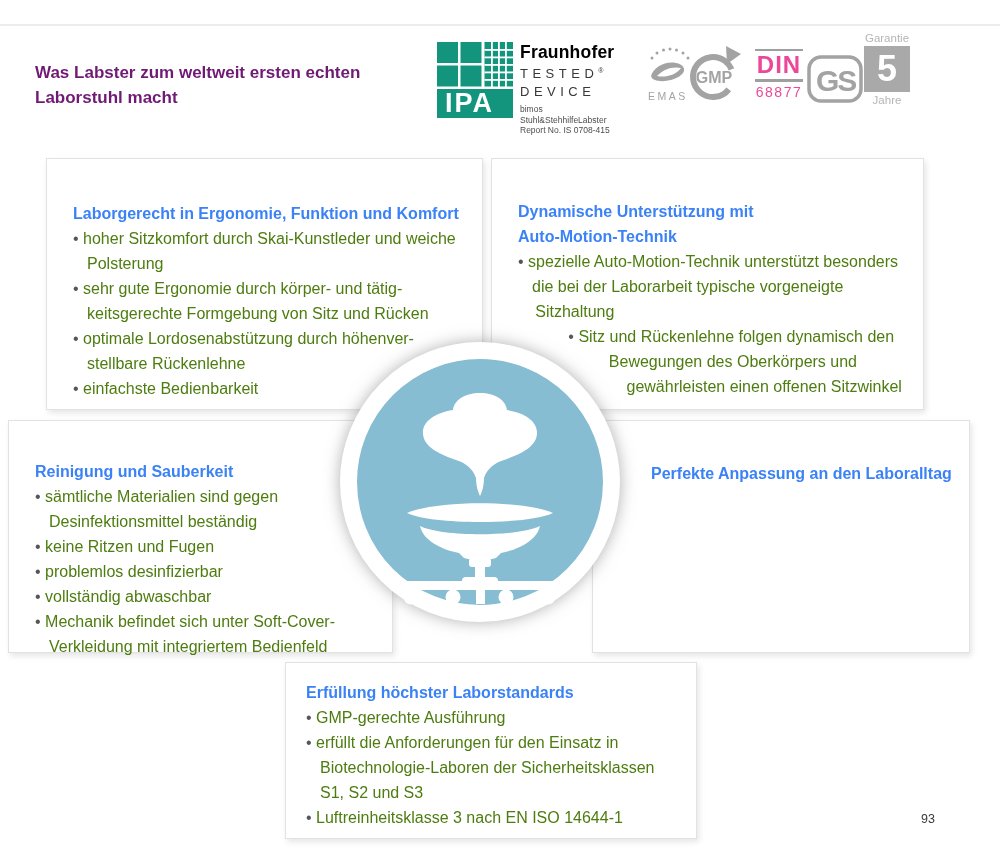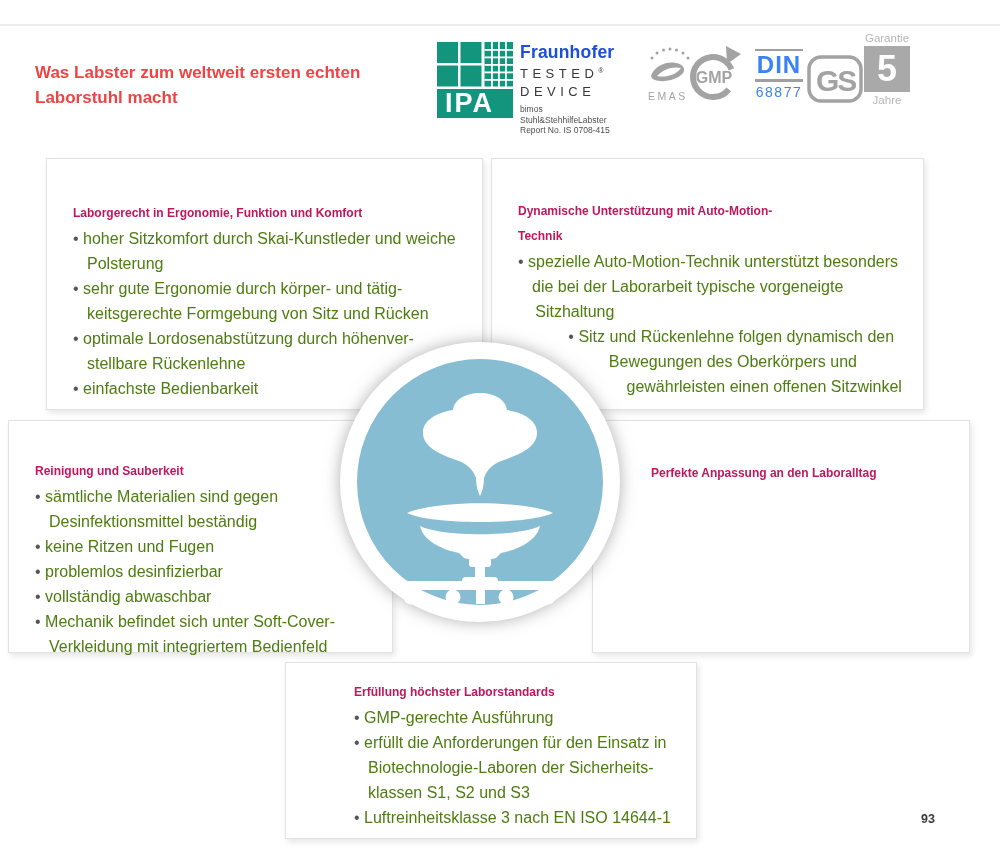--- a/index.html
+++ b/index.html
@@ -4,77 +4,77 @@
 <style>
   html,body { margin:0; padding:0; background:#fff; }
   .page {
     position:relative; width:1000px; height:855px; background:#fff;
     font-family:"Liberation Sans", sans-serif; overflow:hidden;
   }
   .top-hairline { position:absolute; left:0; top:24px; width:1000px; height:2px; background:#ececec; }
 
   .page-title {
     position:absolute; left:35px; top:60px; width:360px; margin:0;
-    font-size:17px; line-height:25px; font-weight:bold; color:#ef4444;
+    font-size:17px; line-height:25px; font-weight:bold; color:#701a75;
   }
 
   
   .logo-ipa { position:absolute; left:437px; top:42px; width:76px; height:76px; }
   .logo-fraunhofer { position:absolute; left:520px; top:42px; width:100px; }
-  .fh-name { font-size:17.5px; font-weight:bold; color:#1d4ed8; letter-spacing:0.2px; }
+  .fh-name { font-size:17.5px; font-weight:bold; color:#000000; letter-spacing:0.2px; }
   .fh-row { font-size:13px; color:#383838; letter-spacing:4.5px; margin-top:3px; white-space:nowrap; }
   .fh-row sup { font-size:7px; letter-spacing:0; }
   .fh-small { font-size:8.5px; color:#4d4d4d; line-height:10.5px; text-align:left; }
   .fh-brand { margin-top:5px; }
 
   .logo-emas { position:absolute; left:643px; top:47px; width:50px; text-align:center; }
   .emas-label { font-size:10.5px; letter-spacing:2.5px; color:#a3a3a3; margin-top:1px; }
   .logo-gmp { position:absolute; left:683px; top:43px; }
-  .logo-din { position:absolute; left:755px; top:49px; width:50px; color:#3b82f6; }
+  .logo-din { position:absolute; left:755px; top:49px; width:50px; color:#ec4899; }
   .din-word {
     display:inline-block; font-size:24px; font-weight:bold; line-height:26px; letter-spacing:1px;
     border-top:2px solid #9f9f9f; border-bottom:3px solid #9f9f9f; padding:1px 0 1px 0; width:48px; text-align:center;
   }
   .din-num { font-size:14px; letter-spacing:1.5px; margin-top:2px; text-align:center; width:48px; }
   .logo-gs { position:absolute; left:806px; top:54px; }
   .logo-garantie { position:absolute; left:860px; top:32px; width:54px; text-align:center; color:#b5b5b5; }
   .gar-top, .gar-bottom { font-size:11.5px; }
   .gar-square { width:46px; height:46px; background:#a9a9a9; margin:2px auto; }
   .gar-5 { font-size:36px; font-weight:bold; color:#fff; line-height:46px; }
 
   
   .box {
     position:absolute; background:#fff; border:1px solid #e2e2e2;
     box-shadow:2px 3px 6px rgba(0,0,0,0.10); box-sizing:border-box; z-index:1;
   }
-  .box h3 { margin:0; font-size:12px; line-height:25px; color:#be185d; }
+  .box h3 { margin:0; font-size:16px; line-height:25px; color:#3b82f6; }
   .box ul { margin:0; padding:0; list-style:none; font-size:16px; line-height:25px; color:#4d7c0f; }
   .box li { padding-left:14px; text-indent:-14px; }
   .box li::before { content:"\2022\00a0"; color:#55565a; }
 
   .box1 { left:46px;  top:158px; width:437px; height:252px; padding:42px 18px 0 26px; }
   .box2 { left:491px; top:158px; width:433px; height:252px; padding:40px 16px 0 26px; }
   .box2 h3 { max-width:270px; }
   .box3 { left:8px;   top:420px; width:385px; height:233px; padding:38px 14px 0 26px; }
   .box4 { left:592px; top:420px; width:378px; height:233px; padding:40px 14px 0 22px; }
-  .box5 { left:285px; top:662px; width:412px; height:177px; padding:17px 16px 0 68px; }
+  .box5 { left:285px; top:662px; width:412px; height:177px; padding:17px 16px 0 20px; }
 
   
   .spacer-b2 { float:left; width:130px; height:200px; shape-outside:circle(168px at -37px 284px); }
   .spacer-b4 { float:left; width:100px; height:185px; shape-outside:circle(170px at -134px 22px); }
 
   
   .chair-circle {
     position:absolute; left:340px; top:342px; width:280px; height:280px;
     border-radius:50%; background:#86bdd2; border:17px solid #fff; box-sizing:border-box;
     box-shadow:0 0 16px rgba(110,110,110,0.55); z-index:5;
   }
   .chair-circle svg { display:block; width:100%; height:100%; }
 
-  .page-number { position:absolute; right:65px; top:812px; font-size:12.5px; font-weight:bold; color:#3a3a3a; }
+  .page-number { position:absolute; right:65px; top:812px; font-size:12.5px; font-weight:normal; color:#3a3a3a; }
 </style>
 </head>
 <body>
 
 <div class="page">
 
   <div class="top-hairline"></div>
 
   <h1 class="page-title">Was Labster zum weltweit ersten echten Laborstuhl macht</h1>
 

